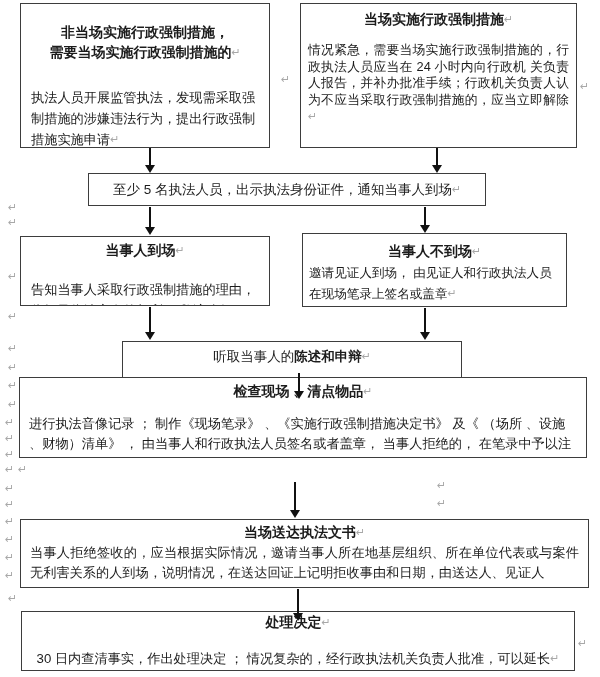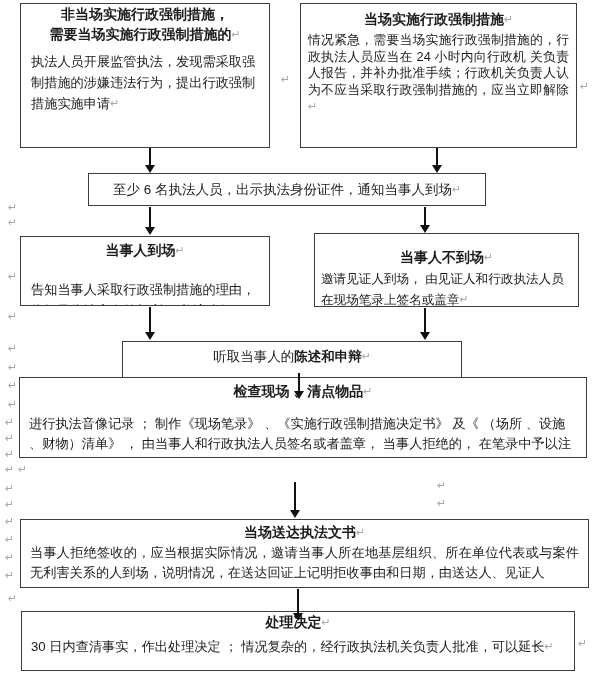--- a/index.html
+++ b/index.html
@@ -19,58 +19,58 @@
   .pmark{
     position:absolute;color:#a8a8a8;font-size:11px;line-height:11px;
     pointer-events:none;
   }
   .arrow{position:absolute;width:2px;background:#111;}
   .arrow::after{
     content:"";position:absolute;bottom:-7px;left:50%;transform:translateX(-50%);
     border:5px solid transparent;border-top:8px solid #111;border-bottom:none;
   }
   
-  #b-pre{left:20px;top:3px;width:250px;height:145px;padding-top:0;}
-  #b-pre .b{margin-top:7px;line-height:21px;padding:0 10px;}
+  #b-pre{left:20px;top:3px;width:250px;height:145px;padding-top:18px;}
+  #b-pre .b{margin-top:25px;line-height:21px;padding:0 10px;}
   #b-onsite{left:300px;top:3px;width:277px;height:145px;padding-top:5px;}
-  #b-onsite .b{margin-top:3px;line-height:16.5px;font-size:12.8px;padding:0 7px;text-align:justify;}
+  #b-onsite .b{margin-top:13px;line-height:16.5px;font-size:12.8px;padding:0 7px;text-align:justify;}
   #b-notify{left:88px;top:173px;width:398px;height:33px;}
   #b-notify .b{text-align:center;line-height:30px;font-size:13.5px;}
   #b-present{left:20px;top:236px;width:250px;height:70px;padding-top:3px;}
   #b-present .b{margin-top:20px;padding:0 10px;}
-  #b-absent{left:314px;top:233px;width:265px;height:74px;padding-top:13px;}
+  #b-absent{left:302px;top:233px;width:265px;height:74px;padding-top:7px;}
   #b-absent .b{margin-top:2px;padding:0 6px;font-size:12.6px;}
   #b-listen{left:122px;top:341px;width:340px;height:45px;}
   #b-listen .c{text-align:center;line-height:28px;font-size:13.5px;}
   #b-listen .bold{font-weight:bold;}
   #b-inspect{left:19px;top:377px;width:568px;height:81px;padding-top:3px;}
   #b-inspect .b{margin-top:13px;}
   #b-deliver{left:20px;top:519px;width:569px;height:69px;padding-top:2px;}
   #b-deliver .b{margin-top:1px;text-align:justify;}
   #b-decision{left:21px;top:611px;width:554px;height:60px;}
-  #b-decision .b{margin-top:4px;text-align:left;}
+  #b-decision .b{margin-top:16px;text-align:center;}
 </style>
 </head>
 <body>
 
 <div class="stage">
 
   <div class="fbox" id="b-pre">
     <div class="t">非当场实施行政强制措施，</div>
     <div class="t"><span>需要当场实施行政强制措施的</span><span class="pm-inline">↵</span></div>
     <div class="b"><span>执法人员开展监管执法，发现需采取强制措施的涉嫌违法行为，提出行政强制措施实施申请</span><span class="pm-inline">↵</span></div>
   </div>
 
   <div class="fbox" id="b-onsite">
     <div class="t"><span>当场实施行政强制措施</span><span class="pm-inline">↵</span></div>
     <div class="b"><span>情况紧急，需要当场实施行政强制措施的，行政执法人员应当在 24 小时内向行政机 关负责人报告，并补办批准手续；行政机关负责人认为不应当采取行政强制措施的，应当立即解除</span><span class="pm-inline">↵</span></div>
   </div>
 
   <div class="fbox" id="b-notify">
-    <div class="b"><span>至少 6 名执法人员，出示执法身份证件，通知当事人到场</span><span class="pm-inline">↵</span></div>
+    <div class="b"><span>至少 5 名执法人员，出示执法身份证件，通知当事人到场</span><span class="pm-inline">↵</span></div>
   </div>
 
   <div class="fbox" id="b-present">
     <div class="t"><span>当事人到场</span><span class="pm-inline">↵</span></div>
     <div class="b"><span>告知当事人采取行政强制措施的理由，依据及依法享有的权利 、救济途径</span><span class="pm-inline">↵</span></div>
   </div>
 
   <div class="fbox" id="b-absent">
     <div class="t"><span>当事人不到场</span><span class="pm-inline">↵</span></div>
     <div class="b"><span>邀请见证人到场， 由见证人和行政执法人员在现场笔录上签名或盖章</span><span class="pm-inline">↵</span></div>

